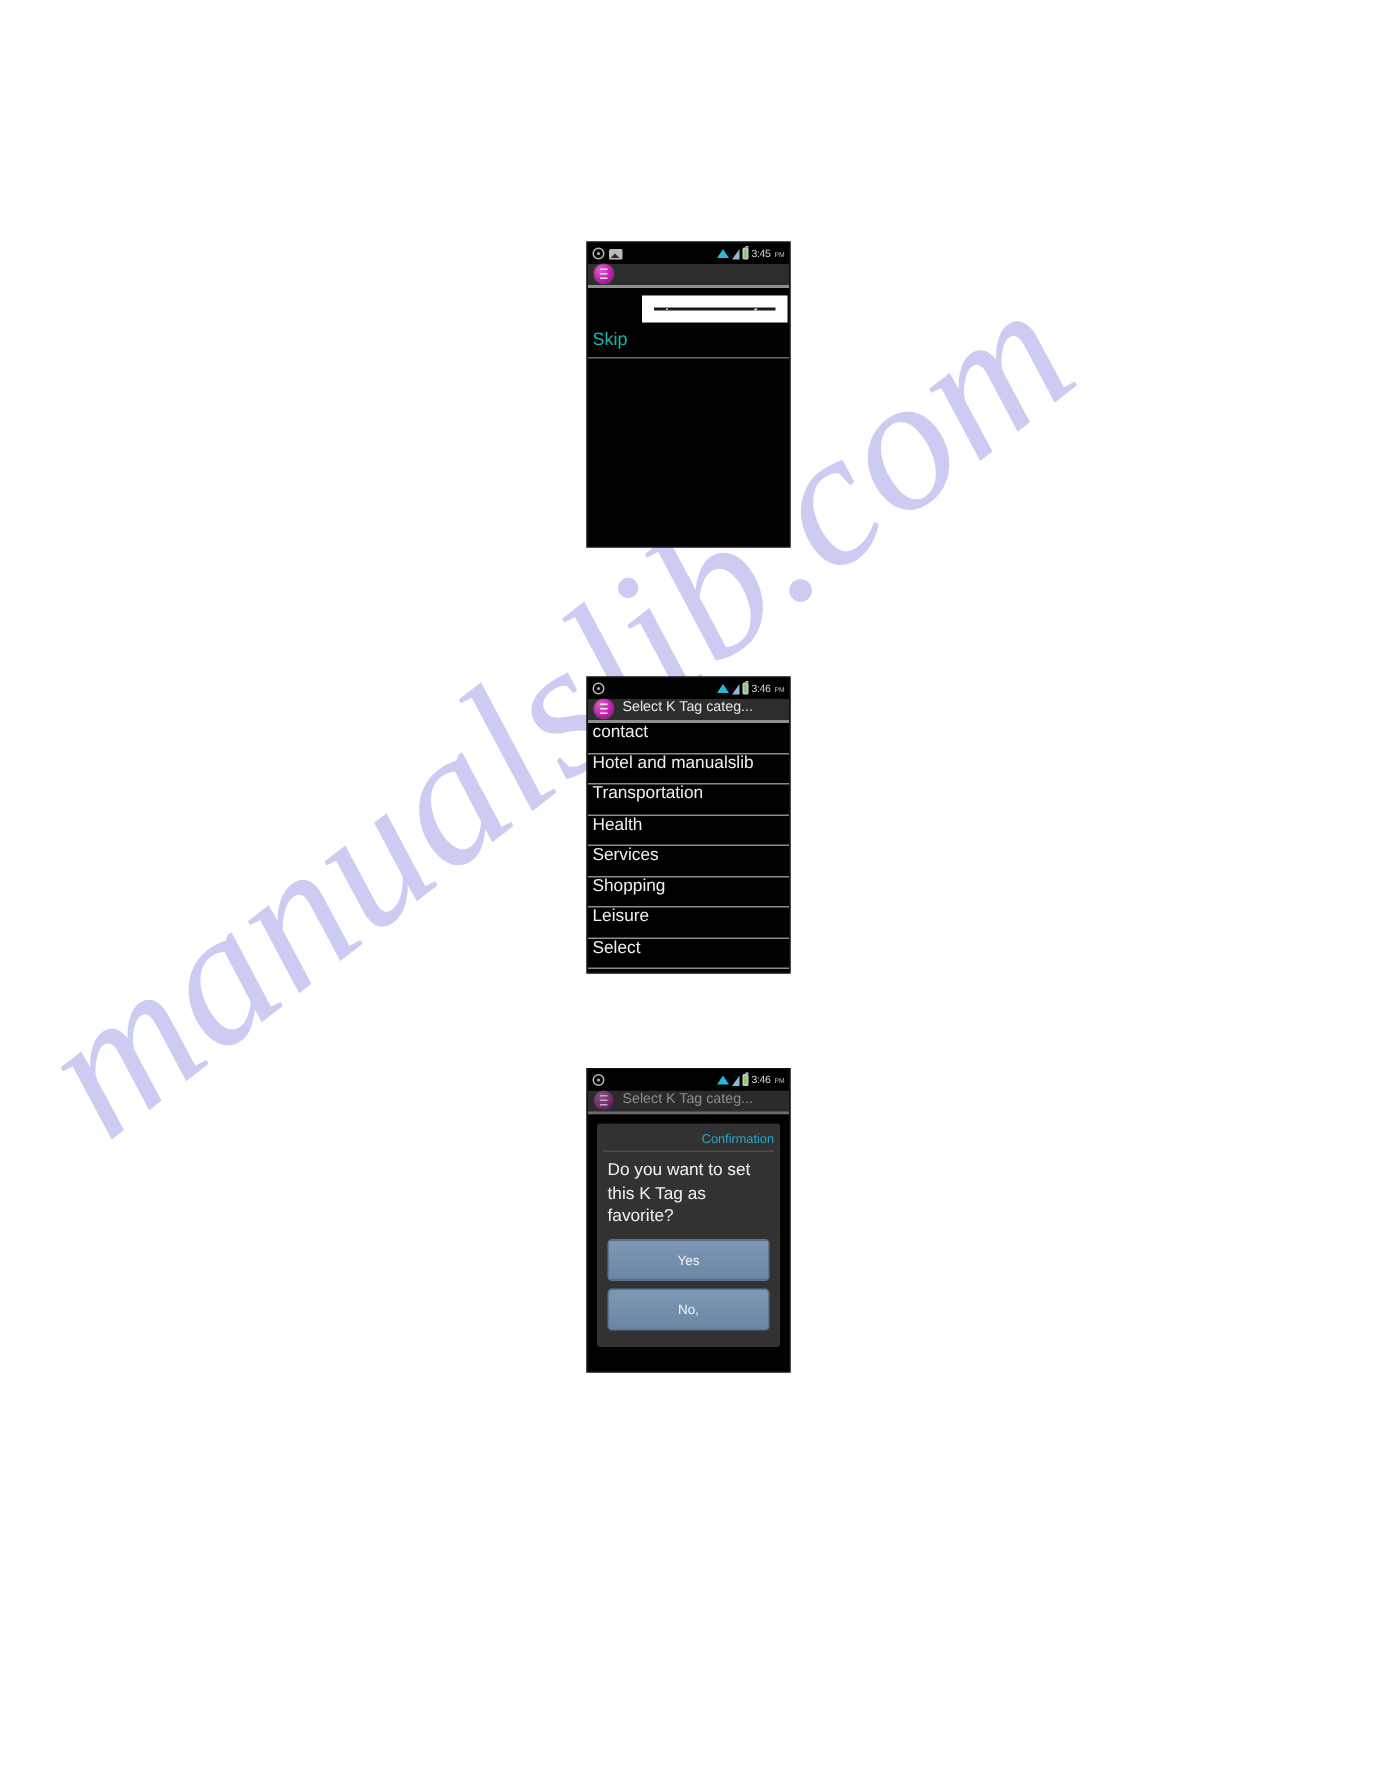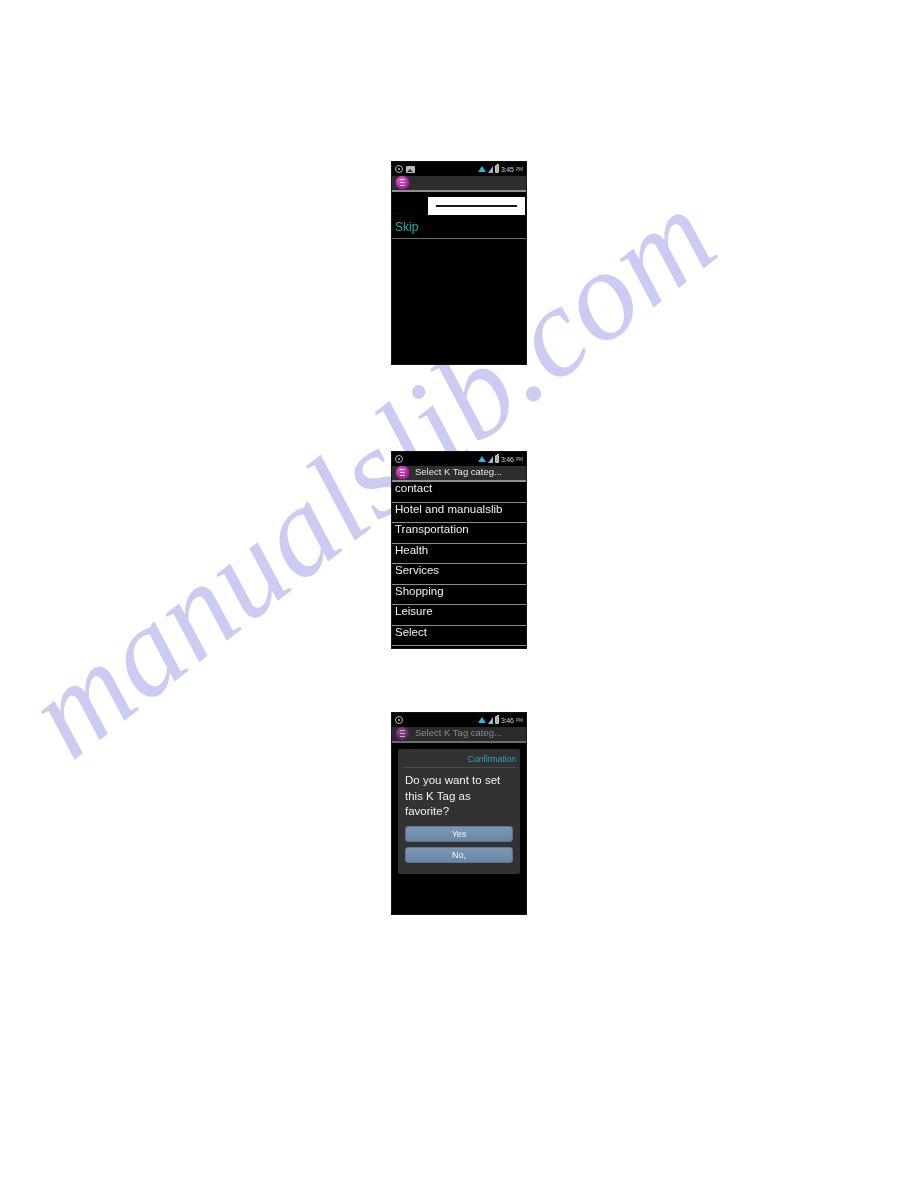--- a/index.html
+++ b/index.html
@@ -269,21 +269,21 @@
     margin: 0 4px 5px 4px;
   }
   .dialog-message {
     color: #f2f2f2;
     font-size: 11.5px;
     line-height: 15.5px;
     padding: 0 7px 6px 7px;
   }
   .dialog-btn {
     margin: 0 7px 5px 7px;
-    height: 16px;
+    height: 28px;
     background: linear-gradient(#7c98b4, #6b86a4);
     border: 1px solid #5d7590;
     border-radius: 3px;
     display: flex;
     align-items: center;
     justify-content: center;
     box-sizing: border-box;
   }
   .dialog-btn span {
     color: #f4f7fa;

